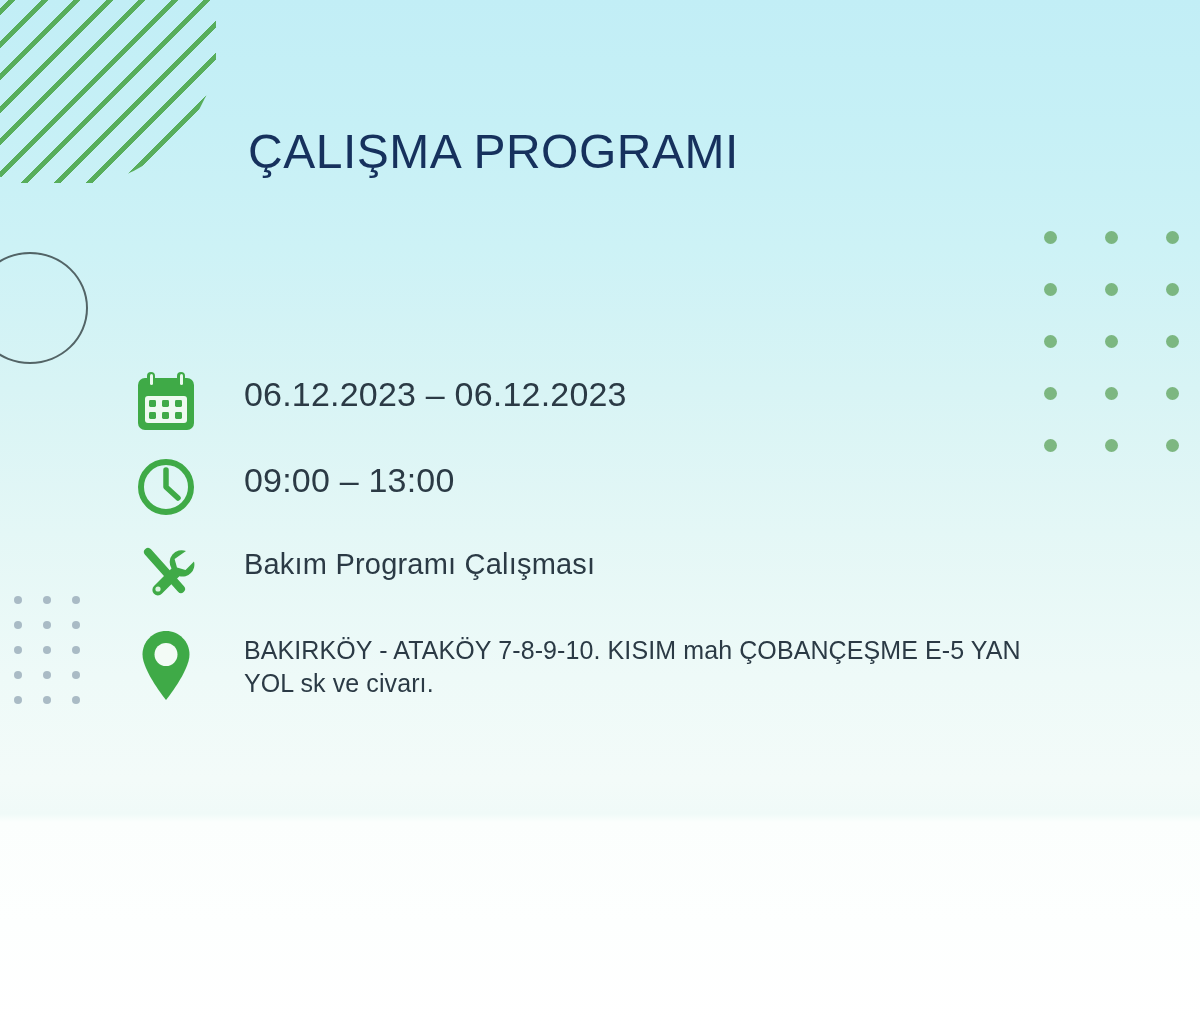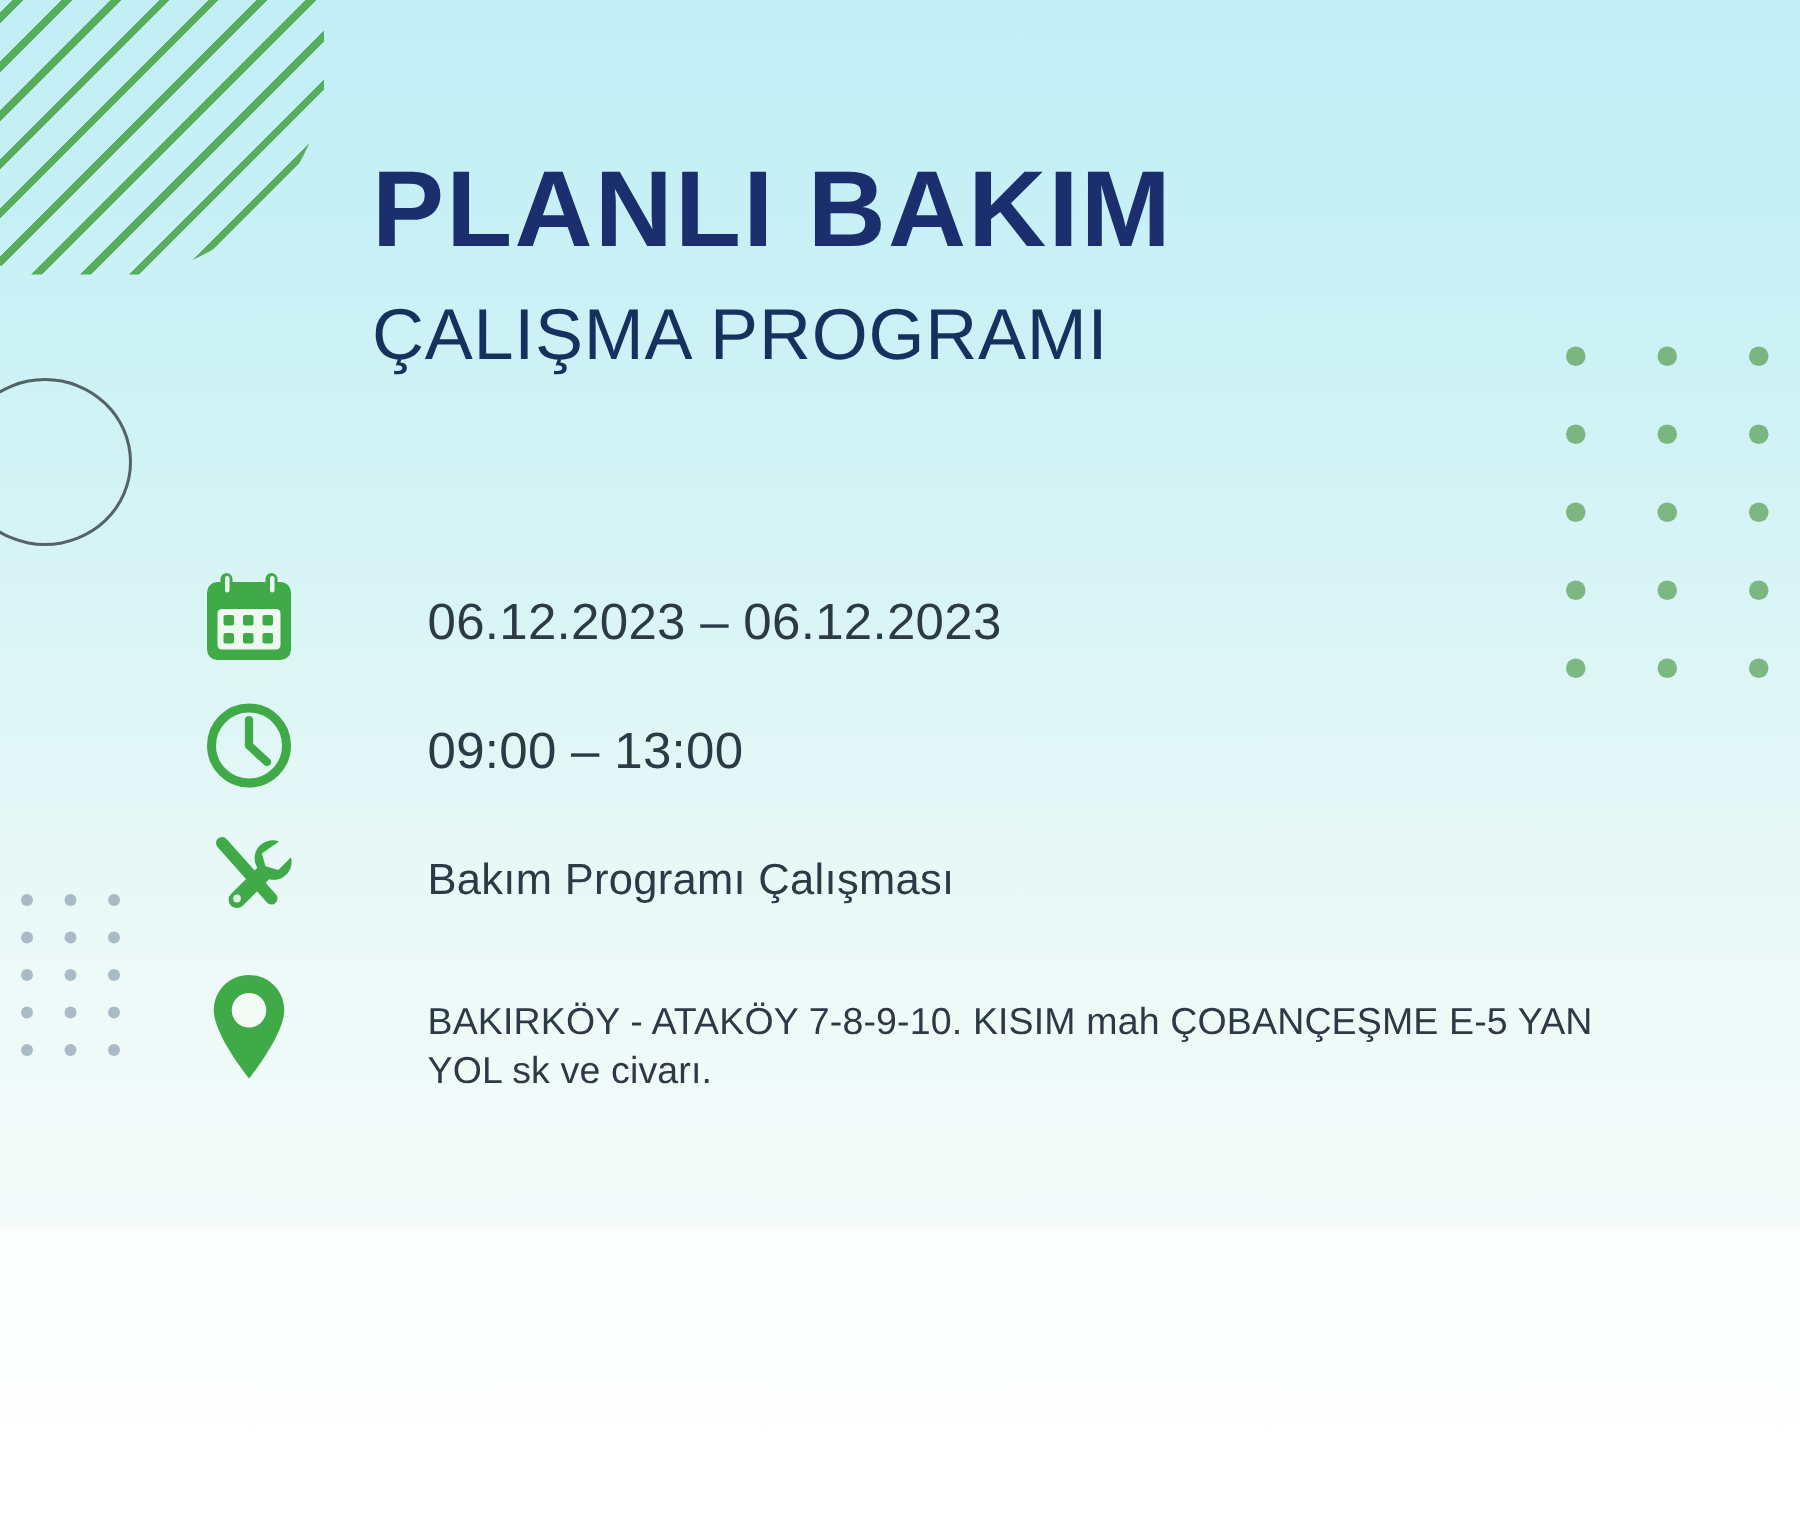--- a/index.html
+++ b/index.html
@@ -131,23 +131,22 @@
 
   
   #details {
     position: absolute;
     left: 136px;
     top: 370px;
     width: 980px;
   }
   .detail-row {
     display: flex;
-    align-items: center;
+    align-items: flex-start;
     min-height: 86px;
-    gap: 41px;
   }
   .row-icon {
     flex: 0 0 64px;
     height: 66px;
     position: relative;
     margin-right: 44px;
   }
   .row-text {
     color: #2b3a45;
     padding-top: 6px;
@@ -160,21 +159,20 @@
   .row-text.mid {
     font-size: 29px;
     line-height: 1.15;
     letter-spacing: .2px;
   }
   .row-text.small {
     font-size: 25px;
     line-height: 1.32;
     letter-spacing: .1px;
     max-width: 830px;
-    margin-top: 31px;
   }
 
   .row-icon svg { display: block; }
 </style>
 </head>
 <body>
 
 <div id="poster">
 
   <div id="stripe-corner">
@@ -213,21 +211,20 @@
     <span class="dot"></span>
     <span class="dot"></span>
     <span class="dot"></span>
     <span class="dot"></span>
     <span class="dot"></span>
     <span class="dot"></span>
     <span class="dot"></span>
   </div>
 
   <div id="heading">
-    <div id="title-main">PLANLI BAKIM</div>
     <div id="title-sub">ÇALIŞMA PROGRAMI</div>
   </div>
 
   <div id="details">
 
     <div class="detail-row">
       <div class="row-icon">
         <svg width="60" height="62" viewBox="0 0 60 62" aria-hidden="true">
           <rect x="11" y="2" width="8" height="16" rx="4" fill="#3faa47"></rect>
           <rect x="41" y="2" width="8" height="16" rx="4" fill="#3faa47"></rect>

